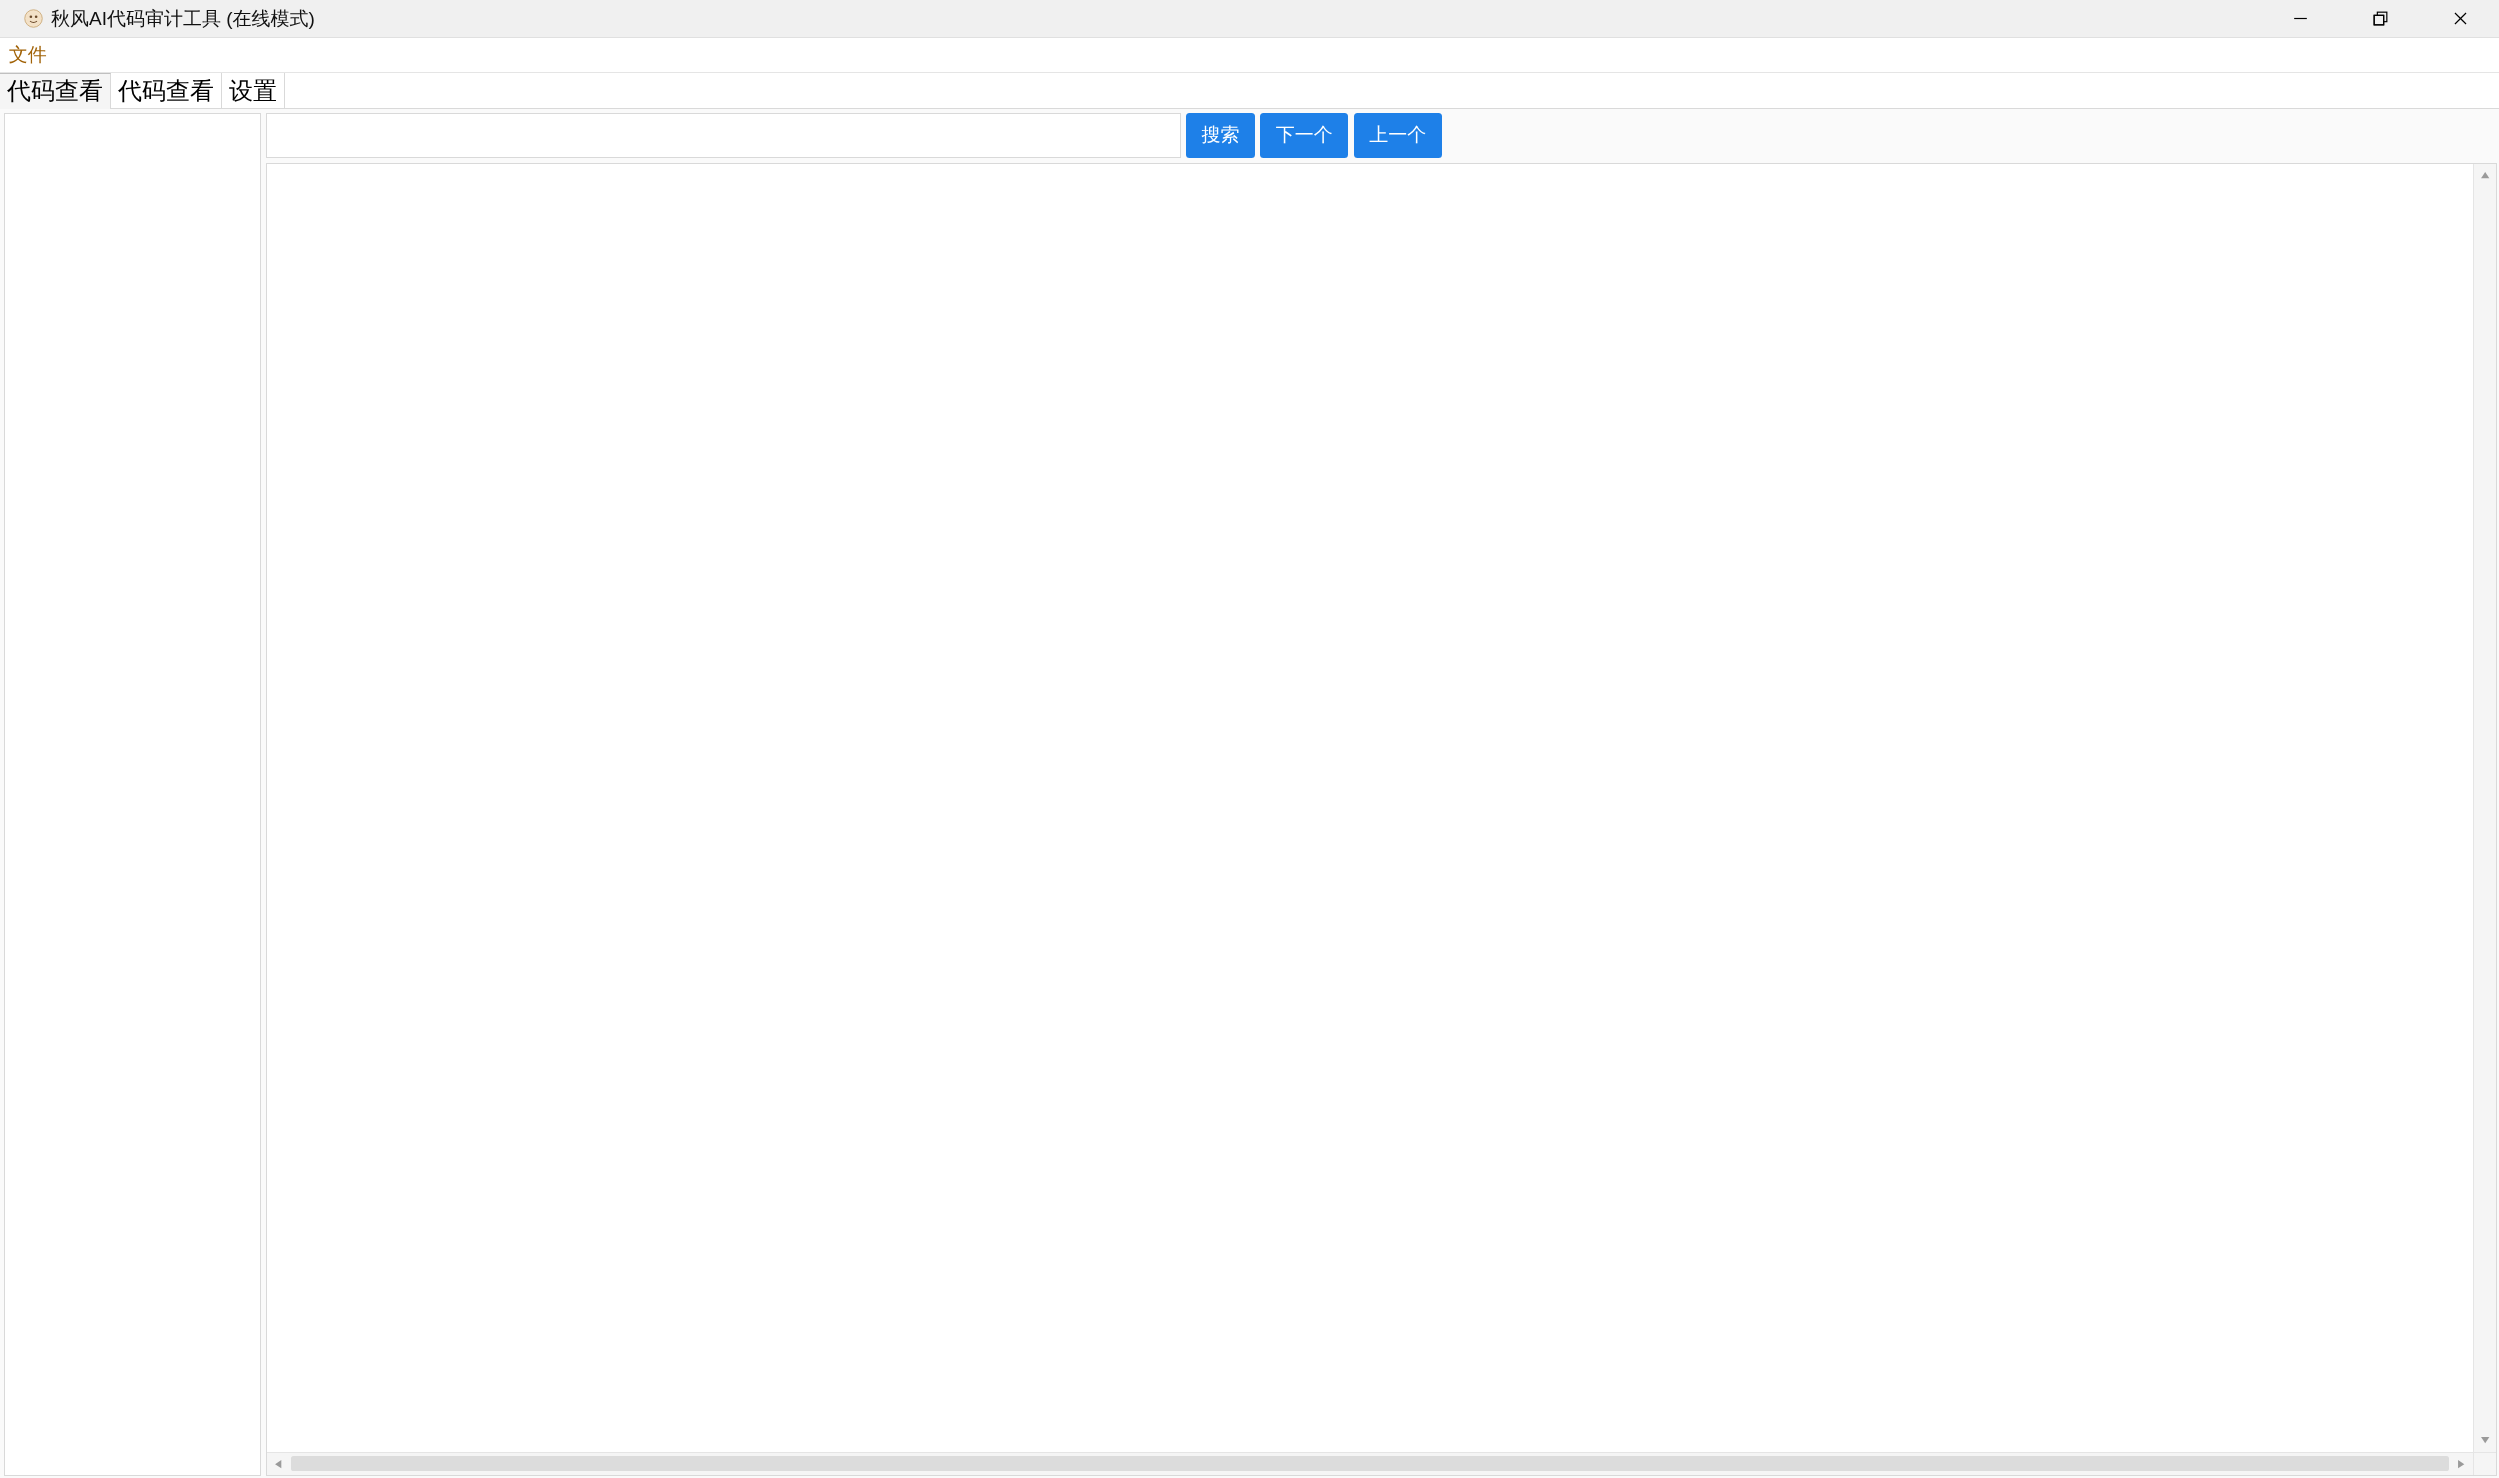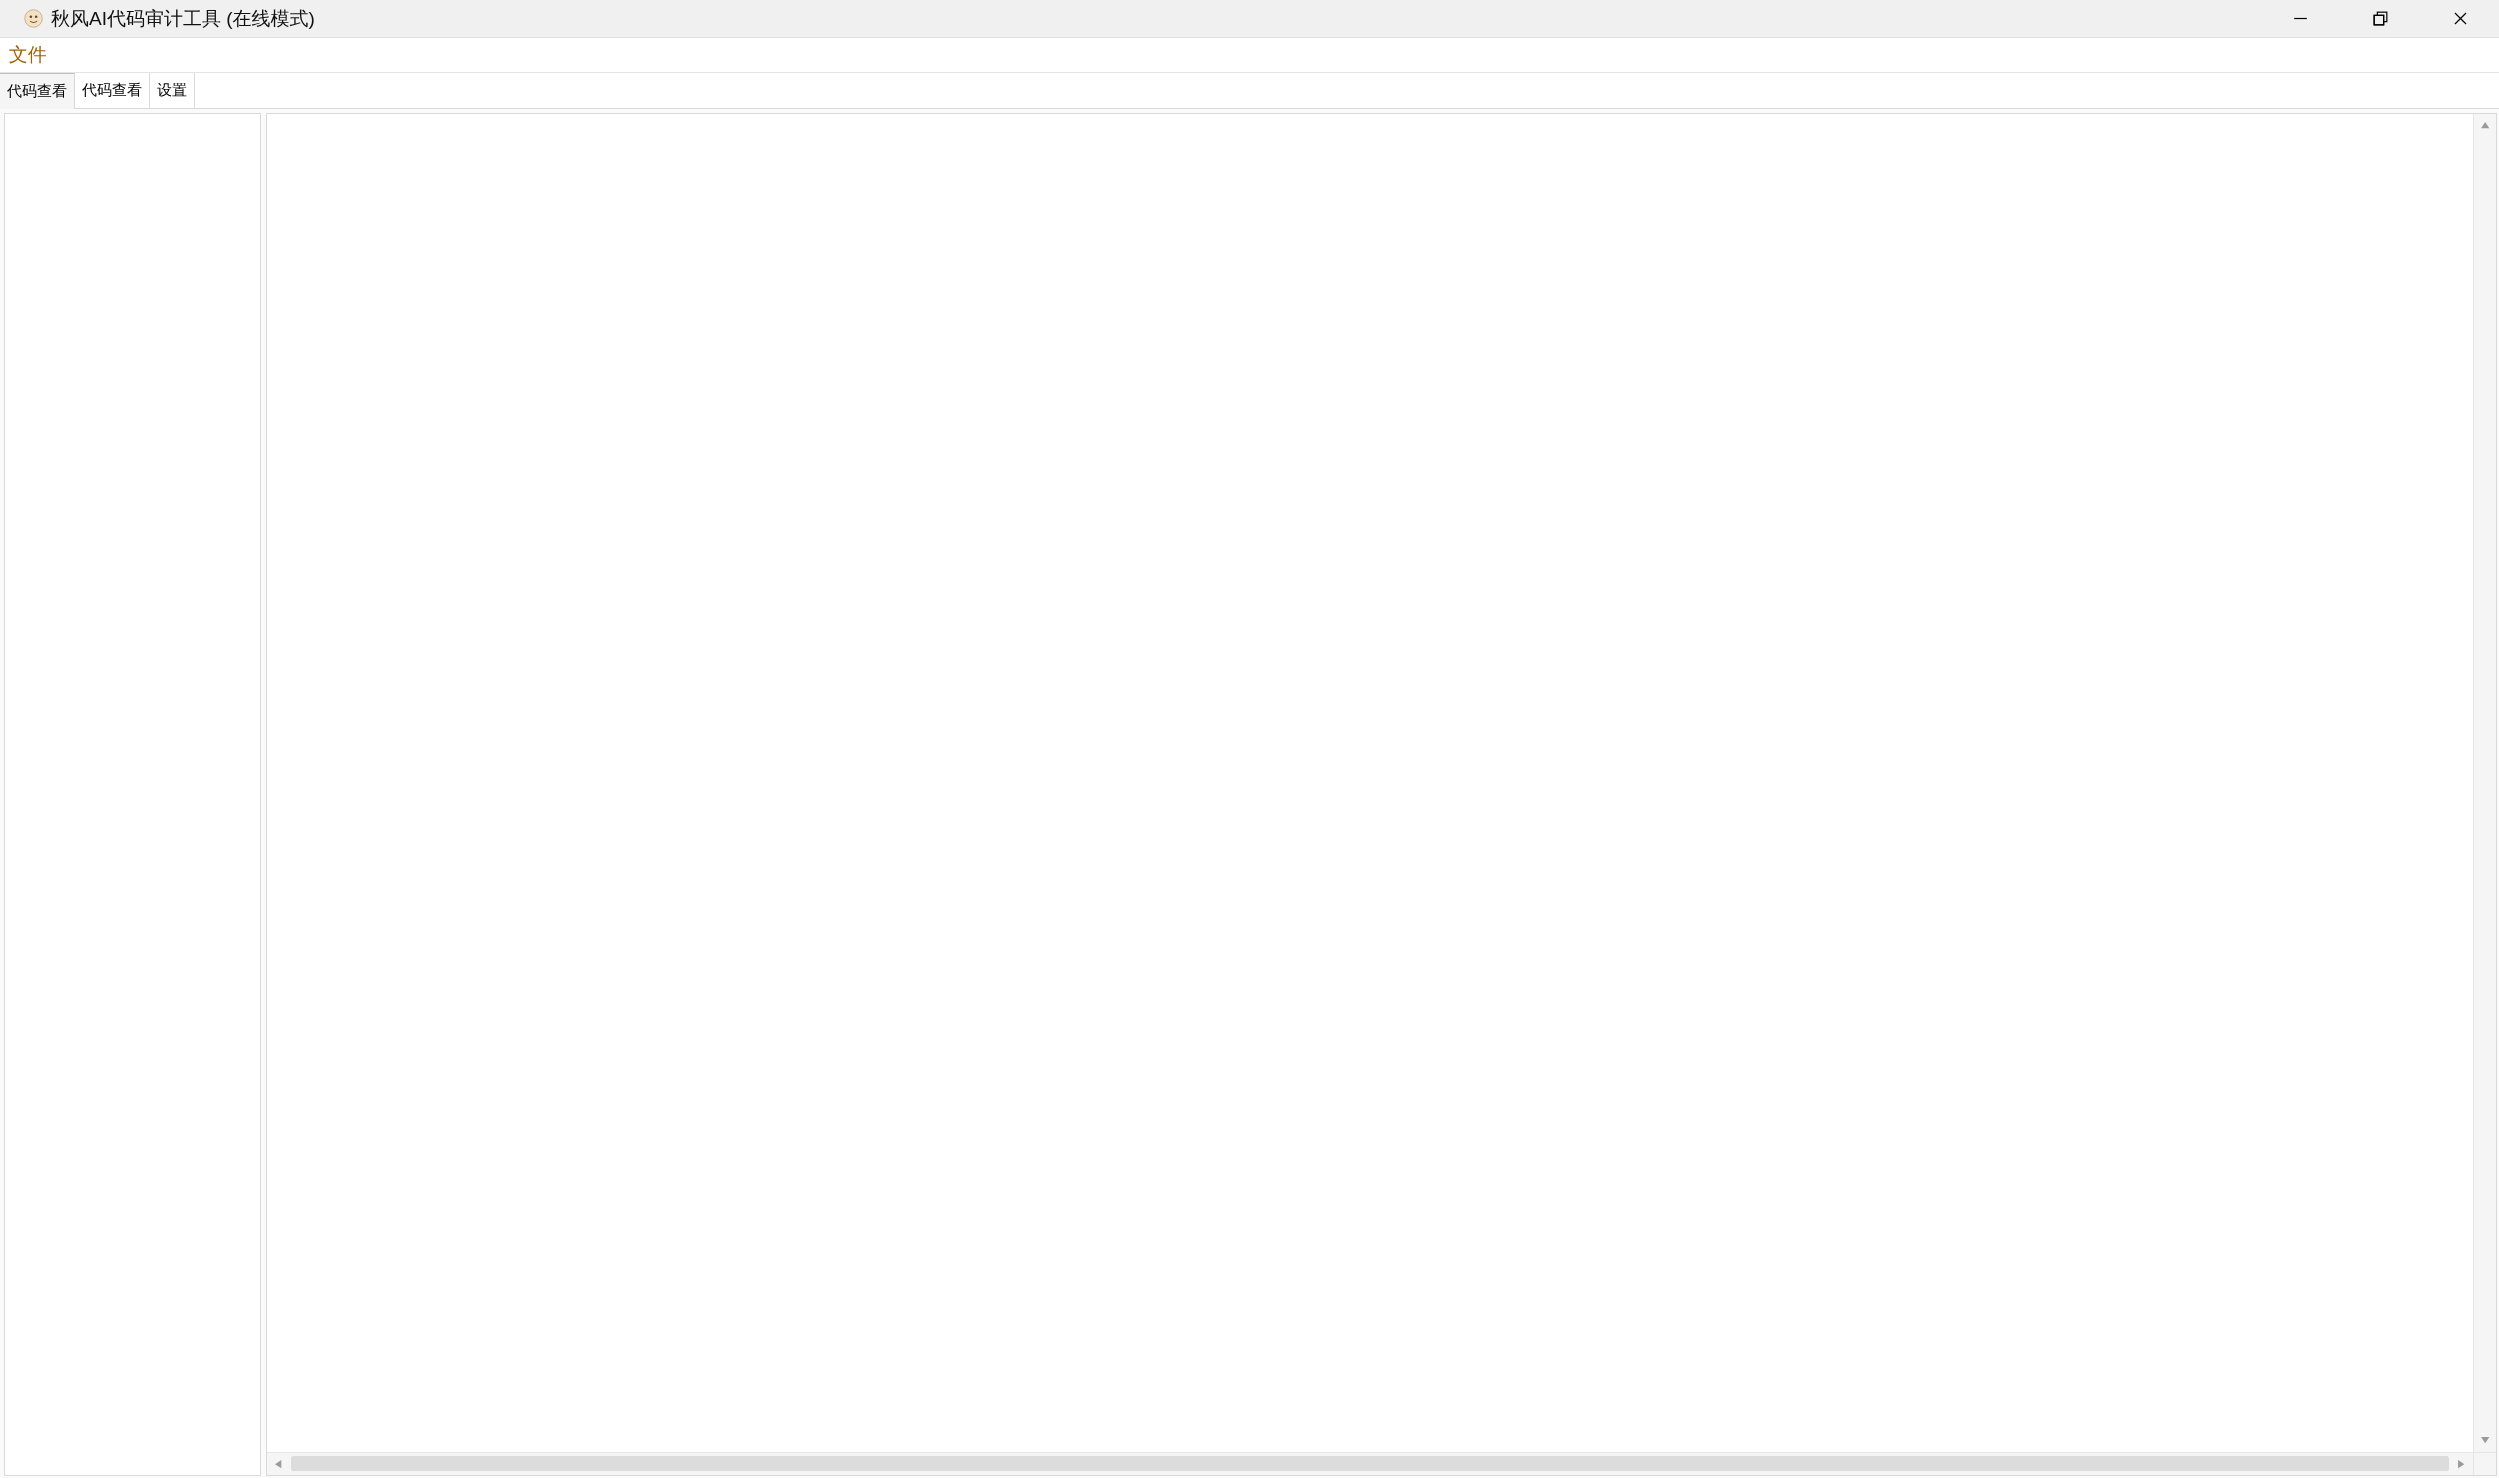--- a/index.html
+++ b/index.html
@@ -74,21 +74,21 @@
     height: 36px;
     background: #ffffff;
     display: flex;
     align-items: stretch;
     border-bottom: 0.9px solid #d9d9d9;
   }
   .tabstrip .tab {
     display: flex;
     align-items: center;
     padding: 0 7px;
-    font-size: 15px;
+    font-size: 24px;
     color: #000;
     border-right: 0.9px solid #d9d9d9;
     cursor: pointer;
     position: relative;
   }
   .tabstrip .tab.active {
     background: #f5f5f5;
     border-top: 1.7px solid #c0c0c0;
   }
   .tabstrip .tab.active::after {
@@ -261,20 +261,26 @@
     <span>代码查看</span>
   </div>
   <div class="tab">
     <span>设置</span>
   </div>
 </div>
 
 <div class="main">
   <div class="sidebar"></div>
   <div class="content">
+    <div class="search-row">
+      <input class="search-input" type="text" placeholder="" style="">
+      <button class="btn">搜索</button>
+      <button class="btn">下一个</button>
+      <button class="btn">上一个</button>
+    </div>
     <div class="code-area-wrapper">
       <div class="code-viewport"></div>
       <div class="vscroll">
         <div class="arrow up">
           <svg viewBox="0 0 10 10">
               <polygon points="5,2 9,8 1,8" fill="#9a9a9a"></polygon>
             </svg>
         </div>
         <div class="arrow down">
           <svg viewBox="0 0 10 10">

